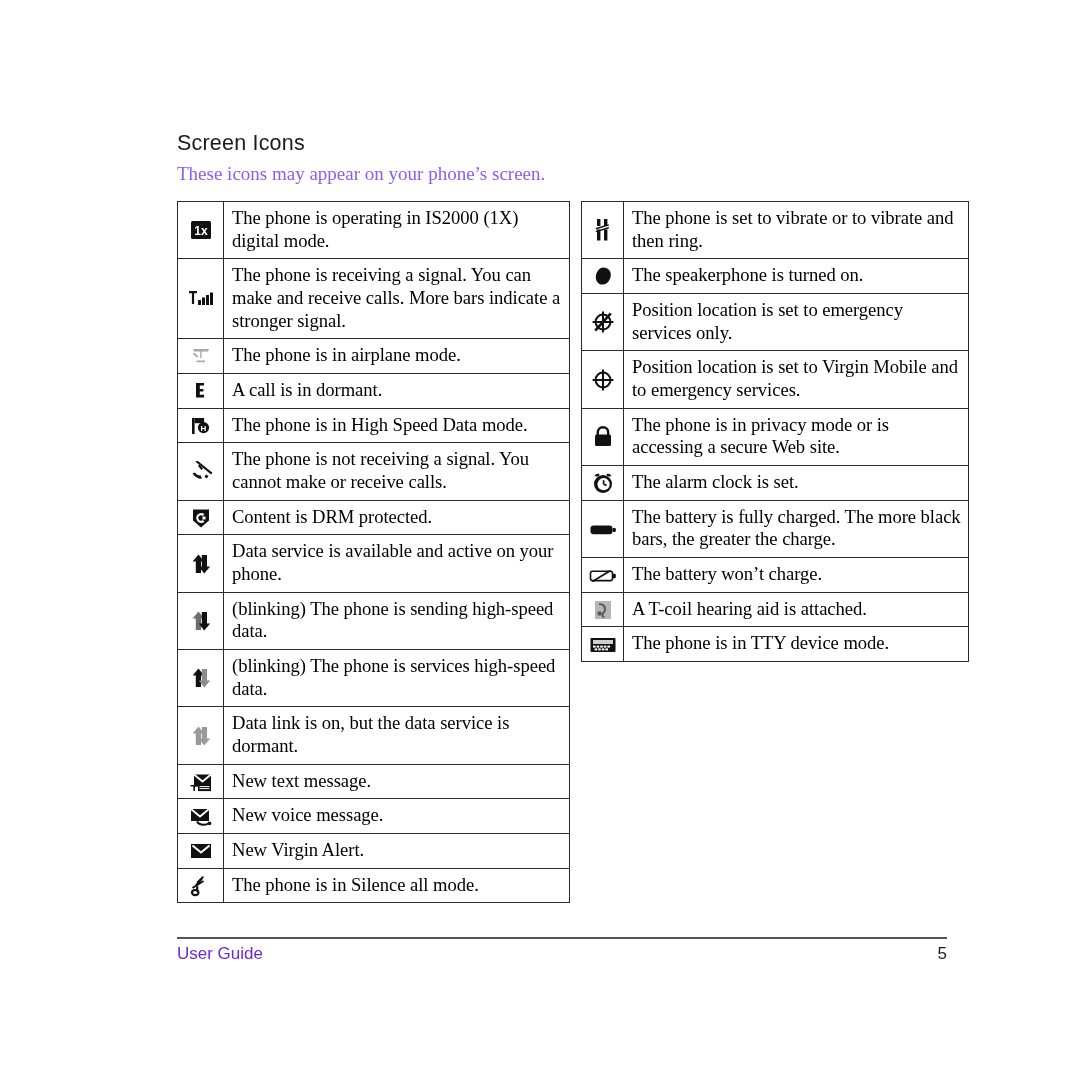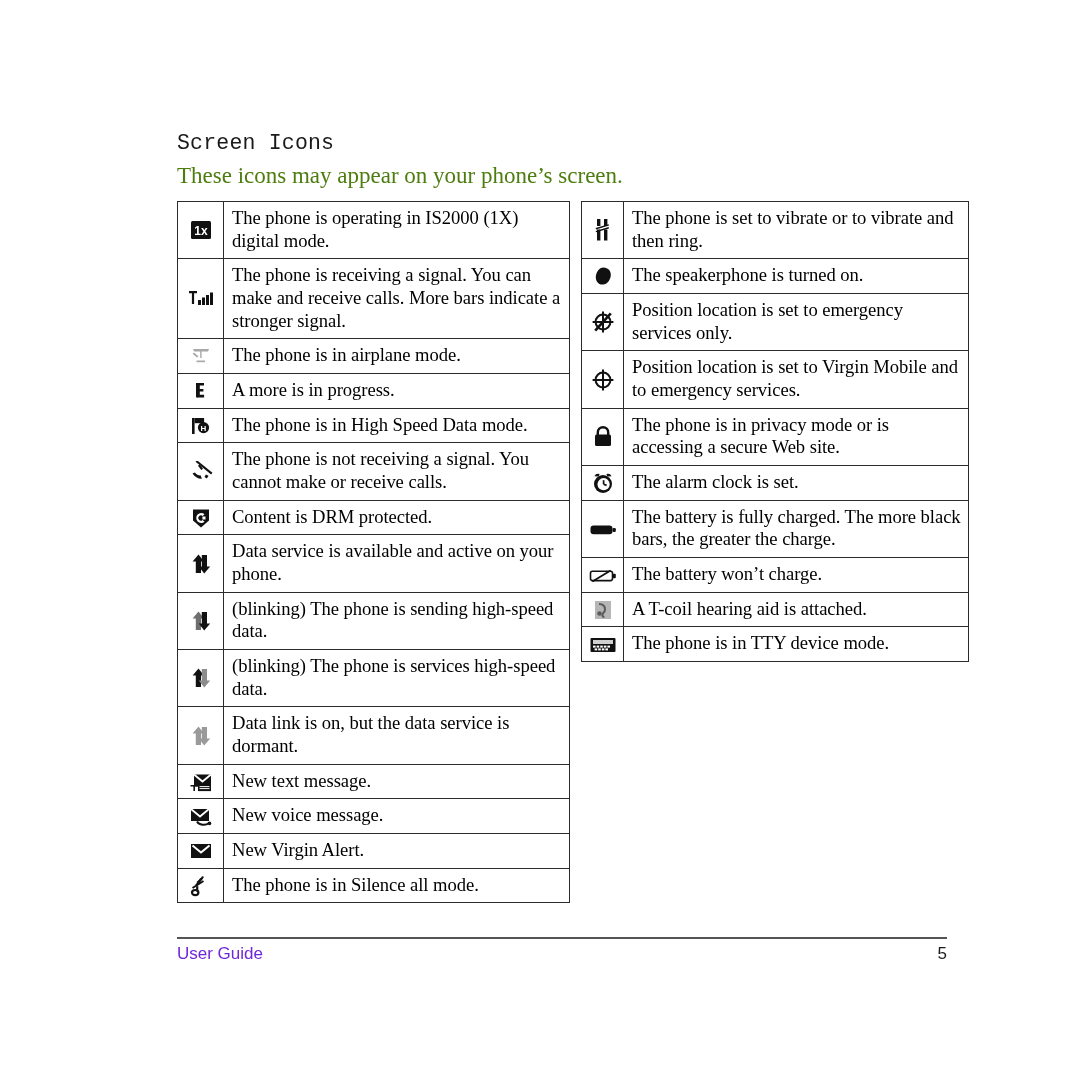--- a/index.html
+++ b/index.html
@@ -19,33 +19,33 @@
     position: absolute;
     left: 0; top: 0;
     width: 1080px;
     height: 1080px;
   }
   
   #page-title {
     position: absolute;
     left: 177px;
     top: 131px;
-    font-family: Liberation Mono, monospace;
+    font-family: Liberation Sans, sans-serif;
     font-size: 21.5px;
     font-weight: 400;
     letter-spacing: 0.2px;
     color: #1a1a1a;
     white-space: nowrap;
   }
   #page-subtitle {
     position: absolute;
     left: 177px;
     top: 163px;
-    font-size: 23px;
-    color: #4d7c0f;
+    font-size: 19px;
+    color: #8b5cf6;
     white-space: nowrap;
   }
 
   
   .icon-table {
     position: absolute;
     border-collapse: collapse;
     table-layout: fixed;
     border: 1.2px solid #000;
   }
@@ -143,21 +143,21 @@
                   <path d="M5 7.5 L9.5 11.5 L8 12.6 L3.6 8.7 Z"></path>
                 </g>
               </svg></span></td>
           <td class="desc-cell">The phone is in airplane mode.</td>
         </tr>
         <tr>
           <td class="icon-cell"><span class="ico"><svg width="18" height="22" viewBox="0 0 18 22">
                 <path d="M5 3 h7 v2.6 h-4.2 v3.3 h3.6 v2.5 h-3.6 v3.4 h4.3 V17.4 H5 Z" fill="#111"></path>
                 <rect x="4" y="3" width="1.7" height="14.4" fill="#111"></rect>
               </svg></span></td>
-          <td class="desc-cell">A more is in progress.</td>
+          <td class="desc-cell">A call is in dormant.</td>
         </tr>
         <tr>
           <td class="icon-cell"><span class="ico"><svg width="24" height="22" viewBox="0 0 24 22">
                 <rect x="3" y="3" width="2.6" height="16" fill="#111"></rect>
                 <path d="M5.6 3 h9.5 v5.2 h-9.5 Z" fill="#111"></path>
                 <circle cx="14.5" cy="12.6" r="5.6" fill="#111"></circle>
                 <text x="14.5" y="16.3" font-family="Liberation Sans, sans-serif" font-size="8" font-weight="bold" fill="#fff" text-anchor="middle">H</text>
               </svg></span></td>
           <td class="desc-cell">The phone is in High Speed Data mode.</td>
         </tr>

